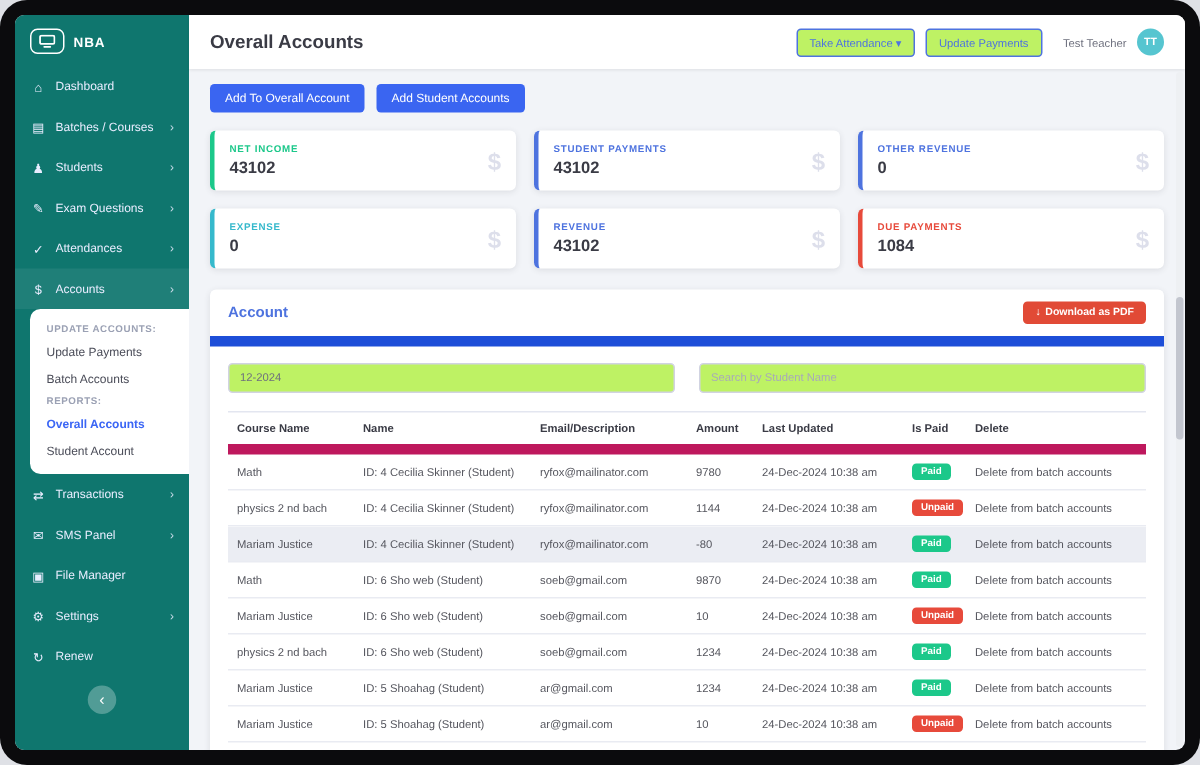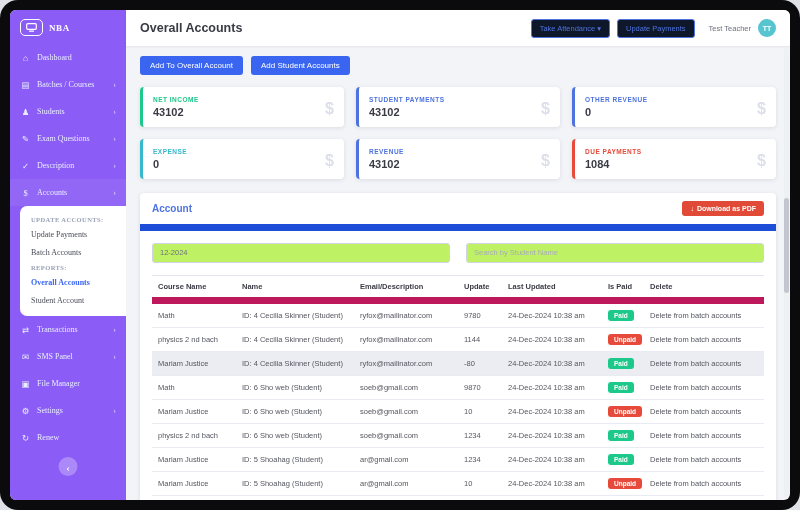--- a/index.html
+++ b/index.html
@@ -3,40 +3,40 @@
 <meta charset="utf-8">
 <style>
   * { margin:0; padding:0; box-sizing:border-box; }
   html,body { width:800px; height:510px; }
   body { font-family:"Liberation Sans", sans-serif; background:#dfe1e6; }
 
   .device-frame { width:800px; height:510px; background:#0b0b0d; border-radius:18px; padding:10px; }
   .app { display:flex; width:100%; height:100%; border-radius:6px; overflow:hidden; background:#f2f4f8; }
 
   
-  .sidebar { width:116px; background:#8b5cf6; color:#fff; flex-shrink:0; position:relative; display:flex; flex-direction:column;font-family:Liberation Serif, serif; }
+  .sidebar { width:116px; background:#0f766e; color:#fff; flex-shrink:0; position:relative; display:flex; flex-direction:column; }
   .logo-row { display:flex; align-items:center; gap:6px; padding:9px 10px 8px; }
   .logo-box { width:23px; height:17px; border:1.4px solid #fff; border-radius:5px; display:flex; align-items:center; justify-content:center; flex-shrink:0; }
   .logo-text { font-size:9px; font-weight:bold; letter-spacing:.6px; }
   .nav-item { display:flex; align-items:center; gap:6px; padding:8.5px 10px; font-size:8px; color:#e9edff; cursor:pointer; }
   .nav-item.active { background:rgba(255,255,255,.07); }
   .nav-item .glyph { width:11px; font-size:8.5px; text-align:center; flex-shrink:0; }
   .nav-item .lbl { flex:1; white-space:nowrap; overflow:hidden; }
   .nav-item .chev { font-size:8px; opacity:.85; }
   .submenu { background:#fff; border-radius:7px 0 0 7px; margin-left:10px; padding:7px 6px 7px 11px; }
   .submenu .subheader { font-size:6.5px; font-weight:bold; color:#9ba1b4; letter-spacing:.4px; padding:3px 0 2px; }
   .submenu .sublink { font-size:8px; color:#4a4c58; padding:4.5px 0; cursor:pointer; }
   .submenu .sublink.active { color:#3b66f5; font-weight:bold; }
   .collapse-btn { position:absolute; bottom:24px; left:50%; transform:translateX(-50%); width:19px; height:19px; border-radius:50%; background:rgba(255,255,255,.28); color:#fff; display:flex; align-items:center; justify-content:center; font-size:11px; cursor:pointer; }
 
   
   .main { flex:1; min-width:0; display:flex; flex-direction:column; position:relative; }
   .topbar { height:36px; background:#fff; display:flex; align-items:center; padding:0 14px; box-shadow:0 1px 2px rgba(0,0,0,.07); flex-shrink:0; z-index:2; }
   .page-title { font-size:12.5px; font-weight:bold; color:#3a3b45; flex:1; }
-  .outline-btn { border:1px solid #4e73df; color:#4e73df; background:#0f172a; font-size:7.5px; padding:4px 8px; border-radius:3px; margin-left:7px; cursor:pointer; font-family:inherit; white-space:nowrap; }
+  .outline-btn { border:1px solid #4e73df; color:#4e73df; background:#bef264; font-size:7.5px; padding:4px 8px; border-radius:3px; margin-left:7px; cursor:pointer; font-family:inherit; white-space:nowrap; }
   .user-name { font-size:7.5px; color:#6e707e; margin:0 7px 0 14px; white-space:nowrap; }
   .avatar { width:18px; height:18px; border-radius:50%; background:#56c5d0; color:#fff; font-size:7px; font-weight:bold; display:flex; align-items:center; justify-content:center; }
 
   .content { flex:1; overflow:hidden; padding:10px 14px; }
   .toolbar { display:flex; gap:8px; }
   .solid-btn { background:#3a65f1; color:#fff; font-size:8px; padding:5px 10px; border:none; border-radius:3px; cursor:pointer; font-family:inherit; white-space:nowrap; }
 
   .cards { display:grid; grid-template-columns:repeat(3,1fr); gap:12px; margin-top:12px; }
   .card { background:#fff; border-radius:4px; border-left:3px solid #4e73df; box-shadow:0 1px 4px rgba(58,59,69,.12); padding:9px 10px; display:flex; align-items:flex-end; }
   .card-info { flex:1; min-width:0; }
@@ -106,21 +106,21 @@
         </div>
 
         <div class="nav-item">
           <span class="glyph">✎</span>
           <span class="lbl">Exam Questions</span>
           <span class="chev">›</span>
         </div>
 
         <div class="nav-item">
           <span class="glyph">✓</span>
-          <span class="lbl">Description</span>
+          <span class="lbl">Attendances</span>
           <span class="chev">›</span>
         </div>
 
         <div class="nav-item active">
           <span class="glyph">$</span>
           <span class="lbl">Accounts</span>
           <span class="chev">›</span>
         </div>
 
       <div class="submenu">
@@ -263,21 +263,21 @@
               <input class="text-input" type="text" placeholder="Search by Student Name" style="">
             </div>
           </div>
 
           <table class="acct-table">
             <thead>
               <tr>
                 <th>Course Name</th>
                 <th>Name</th>
                 <th>Email/Description</th>
-                <th>Update</th>
+                <th>Amount</th>
                 <th>Last Updated</th>
                 <th>Is Paid</th>
                 <th>Delete</th>
               </tr>
             </thead>
             <tbody>
 
                 <tr>
                   <td class="course-link">Math</td>
                   <td>ID: 4 Cecilia Skinner (Student)</td>

